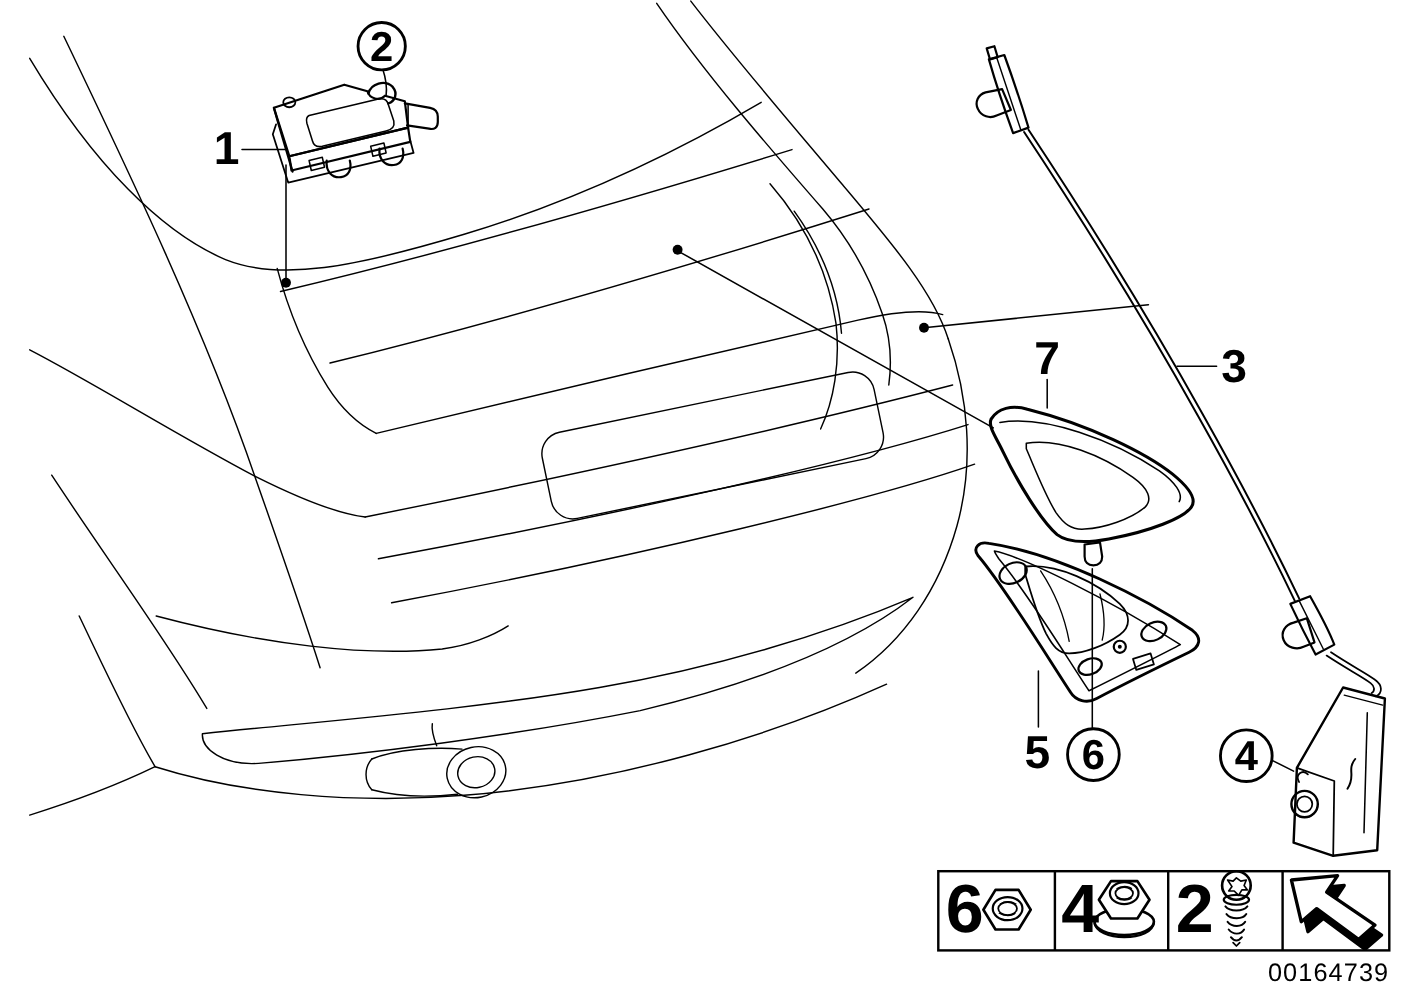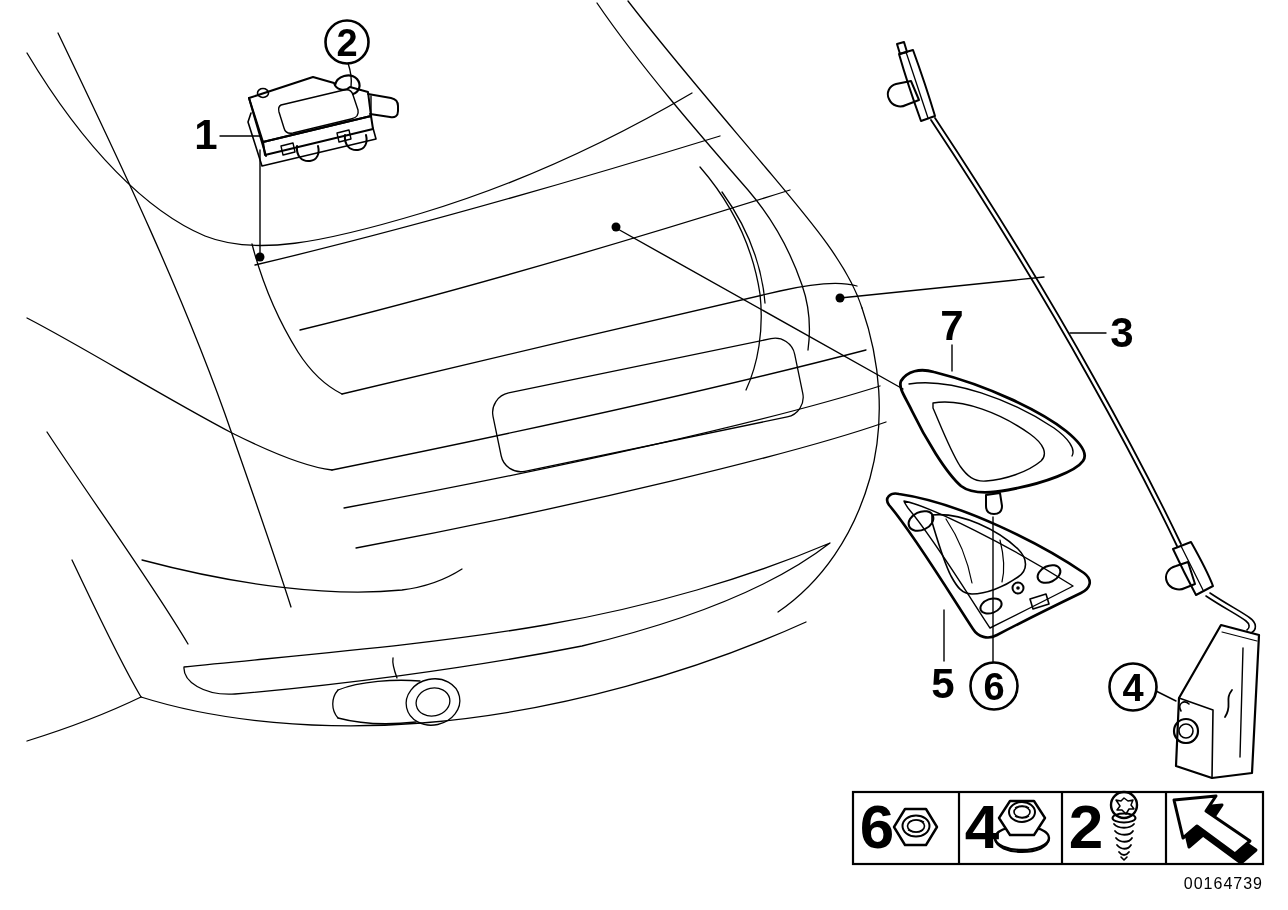--- a/index.html
+++ b/index.html
@@ -4,21 +4,21 @@
 <style>
   html,body{margin:0;padding:0;background:#ffffff;}
   .stage{position:relative;width:1288px;height:910px;background:#ffffff;overflow:hidden;
          font-family:"Liberation Sans",sans-serif;color:#000;}
   .stage svg{position:absolute;left:0;top:0;}
   .lbl{position:absolute;transform:translate(-50%,-50%);font-weight:bold;line-height:1;
        white-space:nowrap;}
   .lbl-plain{font-size:42px;}
   .lbl-circ{font-size:38px;}
   .lbl-legend{font-size:62px;}
-  .part-number{position:absolute;transform:translate(-100%,-50%);font-size:16px;
+  .part-number{position:absolute;transform:translate(-100%,-50%);font-size:23px;
        font-weight:normal;letter-spacing:1px;}
 </style>
 </head>
 <body>
 
 <div class="stage">
 
 <svg width="1288" height="910" viewBox="0 0 1288 910">
 
   <g fill="none" stroke="#000" stroke-width="1.3" stroke-linecap="round" stroke-linejoin="round">

